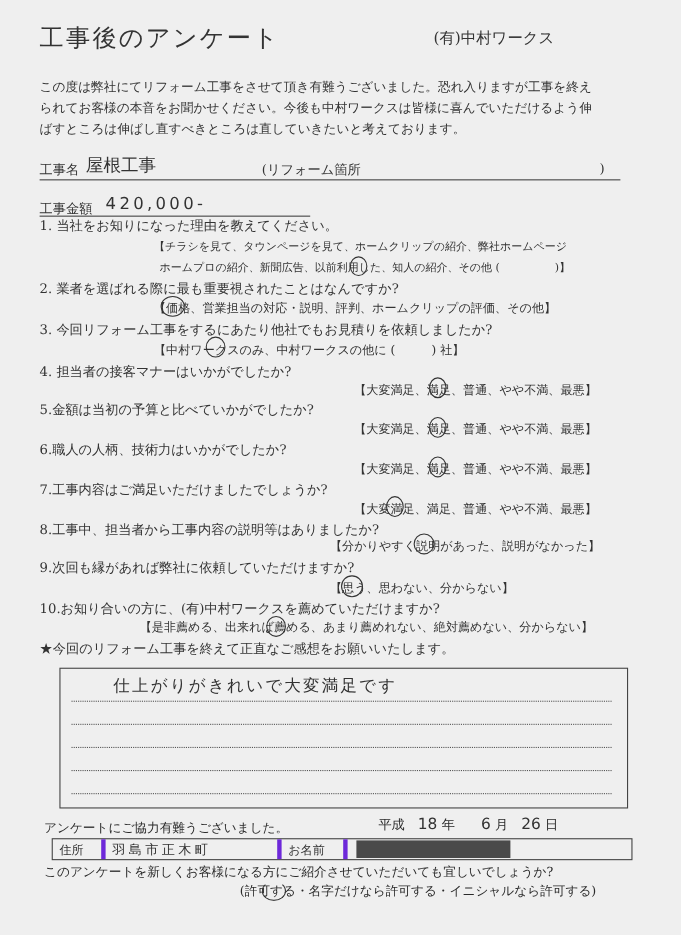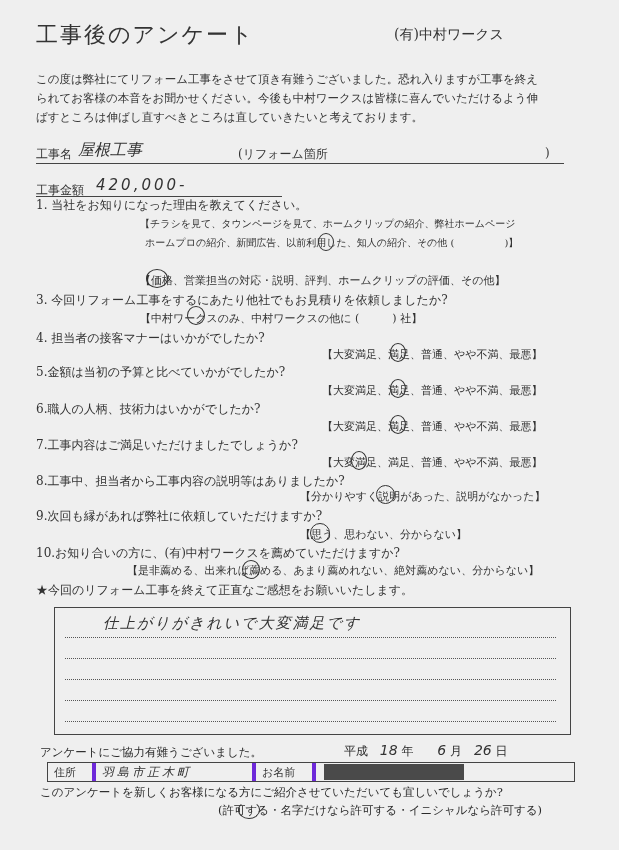--- a/index.html
+++ b/index.html
@@ -10,21 +10,21 @@
     color: #2a2a2a;
     position: relative;
     overflow: hidden;
   }
   .page { position: absolute; left: 0; top: 0; width: 619px; height: 850px; background: #efefef; }
   .abs { position: absolute; white-space: nowrap; }
   .title { left: 36px; top: 20px; font-size: 22px; letter-spacing: 2px; color: #333; }
   .company { left: 394px; top: 26px; font-size: 14px; color: #333; }
   .intro { left: 36px; font-size: 11.5px; color: #333; }
   .field-label { font-size: 12px; color: #333; }
-  .hand { font-family: "DejaVu Sans", sans-serif; font-style: italic; color: #333; }
+  .hand { font-family: "DejaVu Sans", sans-serif; color: #333; }
   .uline { position: absolute; height: 1px; background: #444; }
   .q { left: 36px; font-size: 12px; color: #333; }
   .opt { font-size: 11px; color: #333; }
   .opt-sm { font-size: 10px; color: #333; }
   .circle { position: absolute; border: 1.2px solid #333; border-radius: 50%; }
   .comment-box { position: absolute; left: 54px; top: 607px; width: 517px; height: 128px; border: 1.5px solid #444; }
   .dotline { position: absolute; left: 10px; right: 14px; border-top: 1px dotted #555; }
   .table { position: absolute; left: 47px; top: 762px; width: 528px; height: 20px; border: 1px solid #444; display: flex; }
   .cell { border-right: 4px solid #6d28d9; font-size: 11px; padding: 2px 6px; color: #333; display: flex; align-items: center; }
   .redact { background: #4a4a4a; height: 100%; }
@@ -49,20 +49,21 @@
 
   <div class="abs field-label" style="left:36px; top:182px">工事金額</div>
   <div class="abs hand" style="left:96px; top:176px; font-size:15px; letter-spacing:3px">420,000-</div>
   <div class="uline" style="left:36px; top:196px; width:246px"></div>
 
   <div class="abs q" style="top:197px">1. 当社をお知りになった理由を教えてください。</div>
   <div class="abs opt-sm" style="left:140px; top:217px">【チラシを見て、タウンページを見て、ホームクリップの紹介、弊社ホームページ</div>
   <div class="abs opt-sm" style="left:145px; top:236px">ホームプロの紹介、新聞広告、以前利用した、知人の紹介、その他 (　　　　　)】</div>
   <div class="circle" style="left:318px; top:233px; width:16px; height:18px"></div>
 
+  <div class="abs q" style="top:254px">2. 業者を選ばれる際に最も重要視されたことはなんですか?</div>
   <div class="abs opt" style="left:140px; top:273px">【価格、営業担当の対応・説明、評判、ホームクリップの評価、その他】</div>
   <div class="circle" style="left:146px; top:269px; width:22px; height:19px"></div>
 
   <div class="abs q" style="top:292px">3. 今回リフォーム工事をするにあたり他社でもお見積りを依頼しましたか?</div>
   <div class="abs opt" style="left:140px; top:311px">【中村ワークスのみ、中村ワークスの他に (　　　) 社】</div>
   <div class="circle" style="left:187px; top:306px; width:18px; height:19px"></div>
 
   <div class="abs q" style="top:330px">4. 担当者の接客マナーはいかがでしたか?</div>
   <div class="abs opt" style="left:322px; top:347px">【大変満足、満足、普通、やや不満、最悪】</div>
   <div class="circle" style="left:390px; top:343px; width:16px; height:19px"></div>

